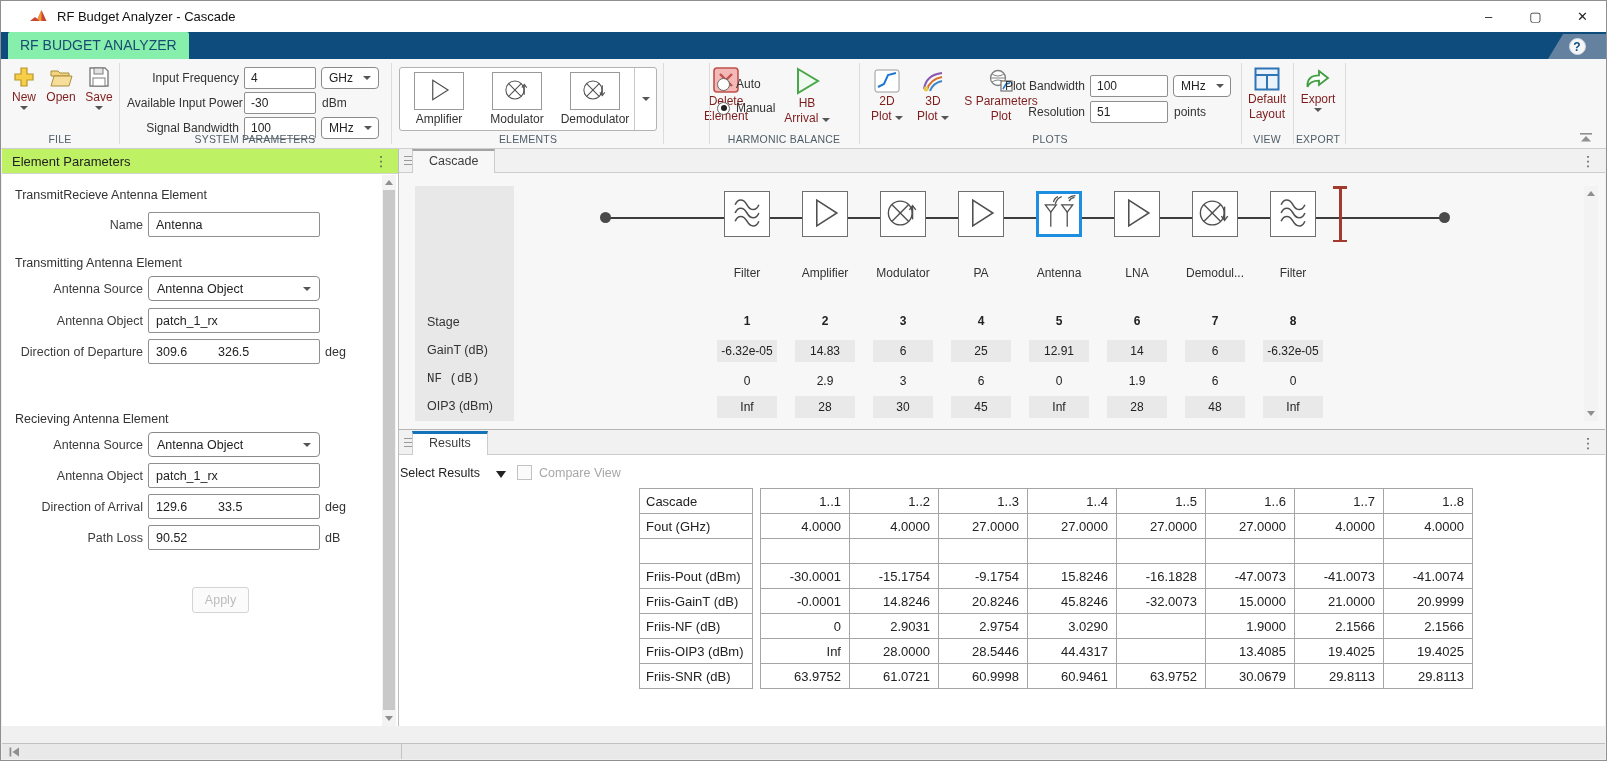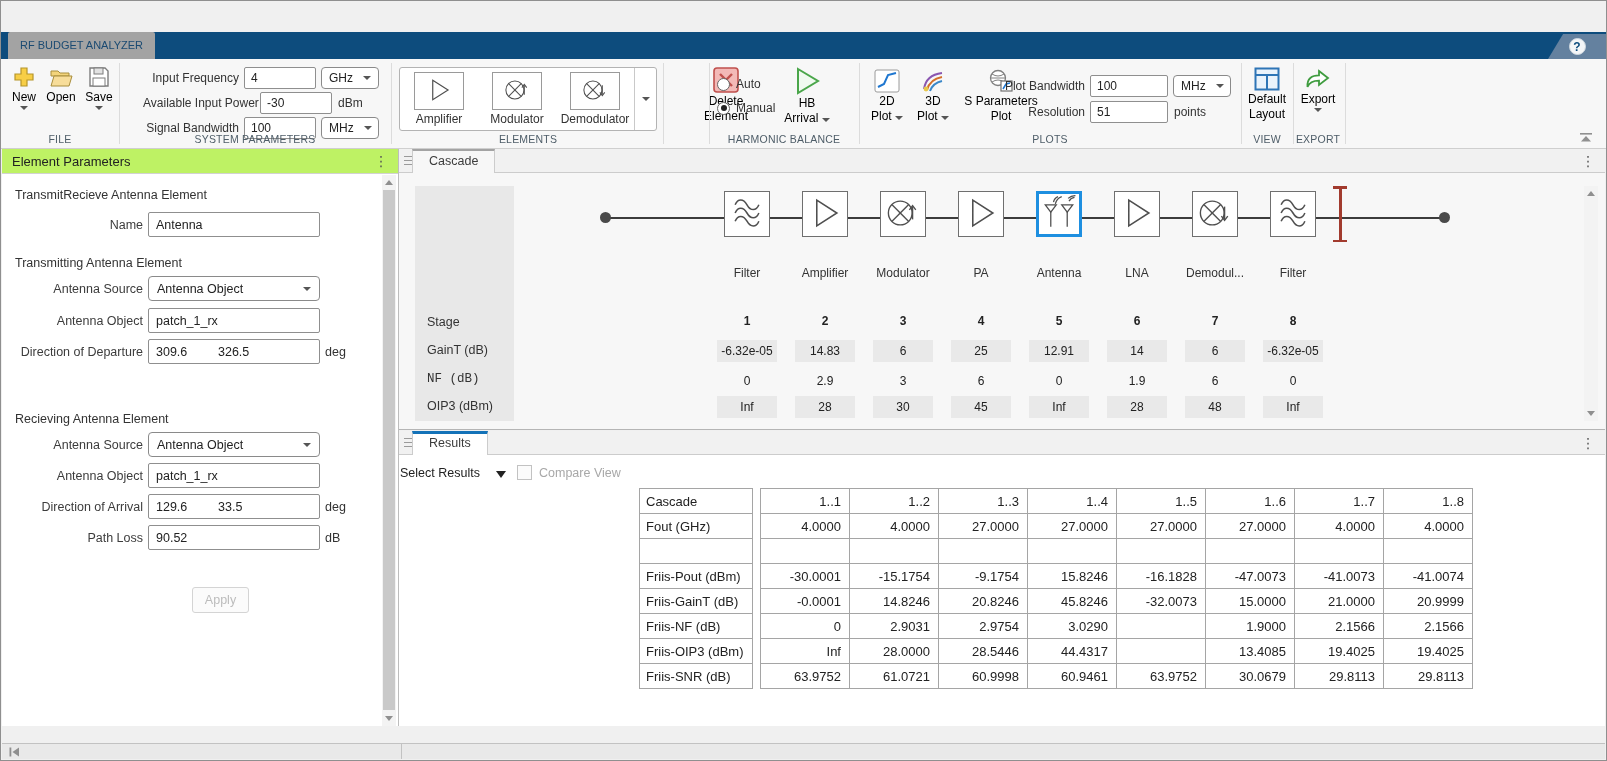--- a/index.html
+++ b/index.html
@@ -9,30 +9,30 @@
 
   
   .titlebar { position:absolute; top:0; left:0; right:0; height:31px; background:#fff; }
   .app-logo { position:absolute; left:29px; top:7px; width:17px; height:16px; }
   .app-title { position:absolute; left:56px; top:8px; font-size:13px; color:#111; }
   .win-controls { position:absolute; right:0; top:0; height:31px; display:flex; }
   .win-btn { width:47px; height:31px; display:flex; align-items:center; justify-content:center; font-size:13px; color:#222; cursor:default; }
 
   
   .ribbon-tabs { position:absolute; top:31px; left:0; right:0; height:27px; background:#0d4c7d; }
-  .ribbon-tab-active { position:absolute; left:7px; top:0; height:27px; line-height:27px; padding:0 12px; background:#a3a3a3; color:#1a4a72; font-size:11px; border-radius:2px 2px 0 0; }
+  .ribbon-tab-active { position:absolute; left:7px; top:0; height:27px; line-height:27px; padding:0 12px; background:#86efac; color:#1a4a72; font-size:14px; border-radius:2px 2px 0 0; }
   .help-wedge { position:absolute; right:0; top:2px; width:58px; height:25px; background:#64819f; clip-path:polygon(26% 0,100% 0,100% 100%,0 100%); display:flex; align-items:center; justify-content:center; }
   .help-circle { width:17px; height:17px; border-radius:50%; background:#f4f6f8; color:#0d4c7d; font-weight:bold; font-size:12px; text-align:center; line-height:17px; border:1px solid #cfd8df; }
 
   
   .toolbar { position:absolute; top:58px; left:0; right:0; height:90px; background:#f7f7f7; border-bottom:1px solid #cfcfcf; }
   .tdiv { position:absolute; top:4px; bottom:4px; width:1px; background:#dcdcdc; }
   .sec-label { position:absolute; bottom:3px; font-size:10.5px; color:#4e5d68; text-align:center; letter-spacing:.2px; }
   .tool-big { position:absolute; top:6px; display:flex; flex-direction:column; align-items:center; gap:2px; cursor:default; }
-  .tool-big .tlabel { font-size:12px; color:#000000; white-space:nowrap; line-height:13px; }
+  .tool-big .tlabel { font-size:12px; color:#7f1d1d; white-space:nowrap; line-height:13px; }
   .arrow-dn { width:0; height:0; border-left:4px solid transparent; border-right:4px solid transparent; border-top:4px solid #555; display:inline-block; }
   .tb-row { position:absolute; height:22px; display:flex; align-items:center; }
   .tb-lbl { display:inline-block; text-align:right; margin-right:5px; color:#333; font-size:12px; white-space:nowrap; }
   .tb-input { height:22px; border:1px solid #8f8f8f; border-radius:2px; background:#fff; padding:0 6px; font-size:12px; font-family:"Liberation Sans",sans-serif; color:#222; }
   .tb-dd { height:22px; border:1px solid #8a8a8a; border-radius:4px; background:#fff; display:flex; align-items:center; padding:0 7px; margin-left:5px; cursor:default; }
   .tb-dd .ddl { font-size:12px; color:#222; margin-right:10px; }
   .tb-unit { margin-left:6px; font-size:12px; color:#333; }
 
   .gallery { position:absolute; left:398px; top:8px; width:258px; height:64px; border:1px solid #b3b3b3; border-radius:3px; background:#fff; display:flex; }
   .gal-item { width:78px; display:flex; flex-direction:column; align-items:center; justify-content:flex-start; padding-top:4px; cursor:default; }
@@ -111,20 +111,32 @@
   
   .statusbar { position:absolute; left:1px; right:1px; bottom:1px; height:16px; background:#e9e9e9; border-top:1px solid #c2c2c2; }
   .statusbar .sdiv { position:absolute; left:399px; top:0; bottom:0; width:1px; background:#c2c2c2; }
   .status-collapse { position:absolute; left:7px; top:3px; }
 </style>
 </head>
 <body>
 
 <div class="window">
 
+  <div class="titlebar">
+    <svg class="app-logo" viewBox="0 0 17 16">
+      <polygon points="0,13 5,9 7.5,11 11.5,2 16.5,13" fill="#c94633"></polygon>
+      <polygon points="7.5,11 11.5,2 11.5,13 9.3,13" fill="#ef9a3d"></polygon>
+    </svg>
+    <span class="app-title">RF Budget Analyzer - Cascade</span>
+    <div class="win-controls">
+      <div class="win-btn">–</div>
+      <div class="win-btn">▢</div>
+      <div class="win-btn">✕</div>
+    </div>
+  </div>
 
   <div class="ribbon-tabs">
     <div class="ribbon-tab-active">RF BUDGET ANALYZER</div>
     <div class="help-wedge">
       <div class="help-circle">?</div>
     </div>
   </div>
 
   <div class="toolbar">
 
@@ -156,21 +168,21 @@
 
     <div class="tb-row" style="left:126px;top:8px;">
       <span class="tb-lbl" style="width:112px;">Input Frequency</span>
       <input class="tb-input" style="width: 72px;" value="4">
       <span class="tb-dd" style="width:58px;">
         <span class="ddl">GHz</span>
         <span class="arrow-dn" style="margin-left:auto;"></span>
       </span>
     </div>
     <div class="tb-row" style="left:126px;top:33px;">
-      <span class="tb-lbl" style="width:112px;margin-left:16px;">Available Input Power</span>
+      <span class="tb-lbl" style="width:112px;">Available Input Power</span>
       <input class="tb-input" style="width: 72px;" value="-30">
       <span class="tb-unit">dBm</span>
     </div>
     <div class="tb-row" style="left:126px;top:58px;">
       <span class="tb-lbl" style="width:112px;">Signal Bandwidth</span>
       <input class="tb-input" style="width: 72px;" value="100">
       <span class="tb-dd" style="width:58px;">
         <span class="ddl">MHz</span>
         <span class="arrow-dn" style="margin-left:auto;"></span>
       </span>

